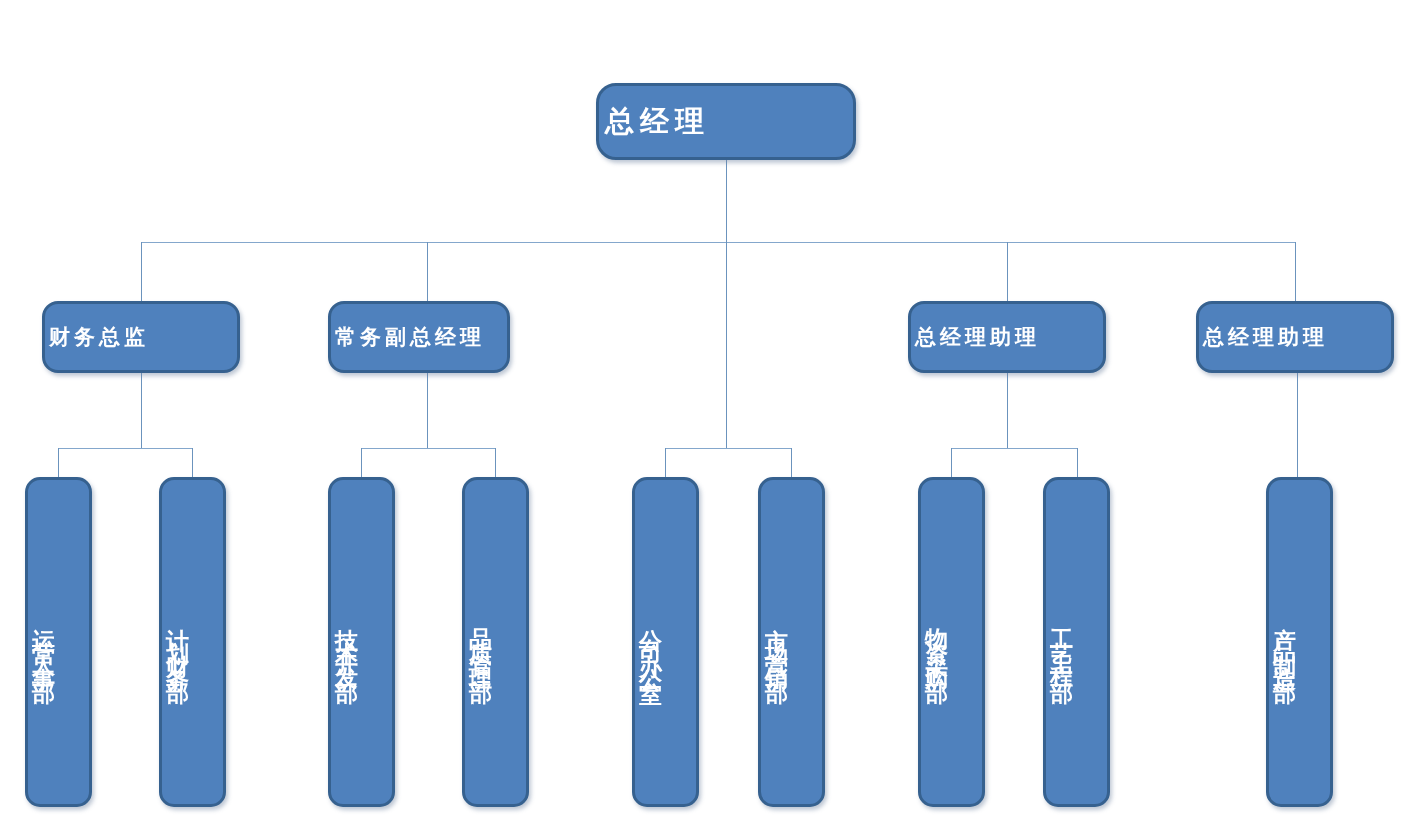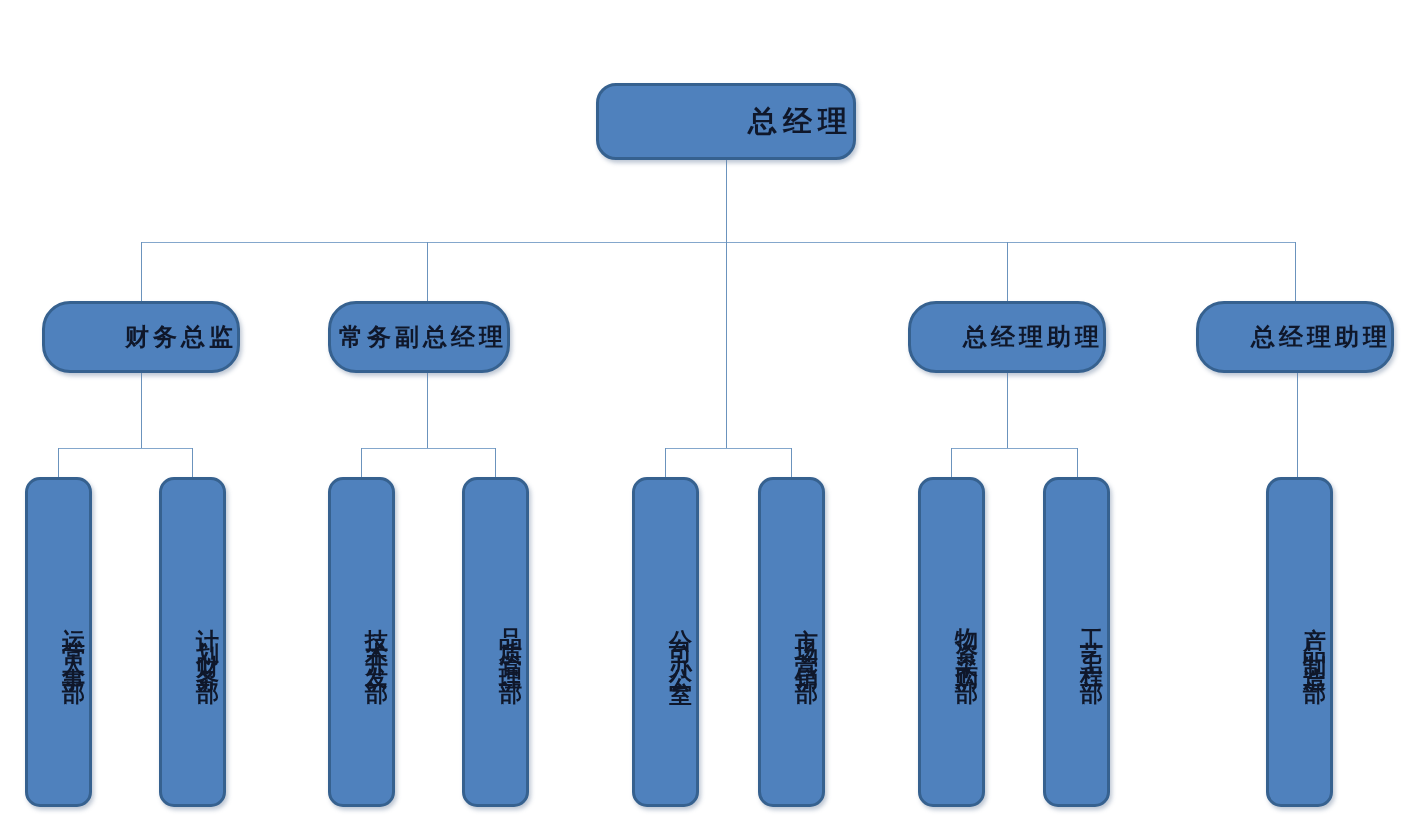--- a/index.html
+++ b/index.html
@@ -13,36 +13,36 @@
     height: 822px;
     background: #ffffff;
     overflow: hidden;
     font-family: "Liberation Serif", serif;
   }
   .node {
     position: absolute;
     box-sizing: border-box;
     background: #4f81bd;
     border: 3px solid #36618f;
-    color: #0f172a;
+    color: #ffffff;
     font-weight: bold;
     display: flex;
     align-items: center;
-    justify-content: flex-end;
+    justify-content: flex-start;
     box-shadow: 2px 3px 4px rgba(110, 130, 160, 0.45);
   }
   .node-root {
     border-radius: 20px;
     font-size: 29px;
     letter-spacing: 6px;
     padding-left: 6px; 
   }
   .node-l2 {
-    border-radius: 28px;
-    font-size: 24px;
+    border-radius: 16px;
+    font-size: 21px;
     letter-spacing: 4px;
     padding-left: 4px;
   }
   .node-l3 {
     border-radius: 15px;
     font-size: 23px;
   }
   .vlabel {
     writing-mode: vertical-rl;
     text-orientation: upright;

